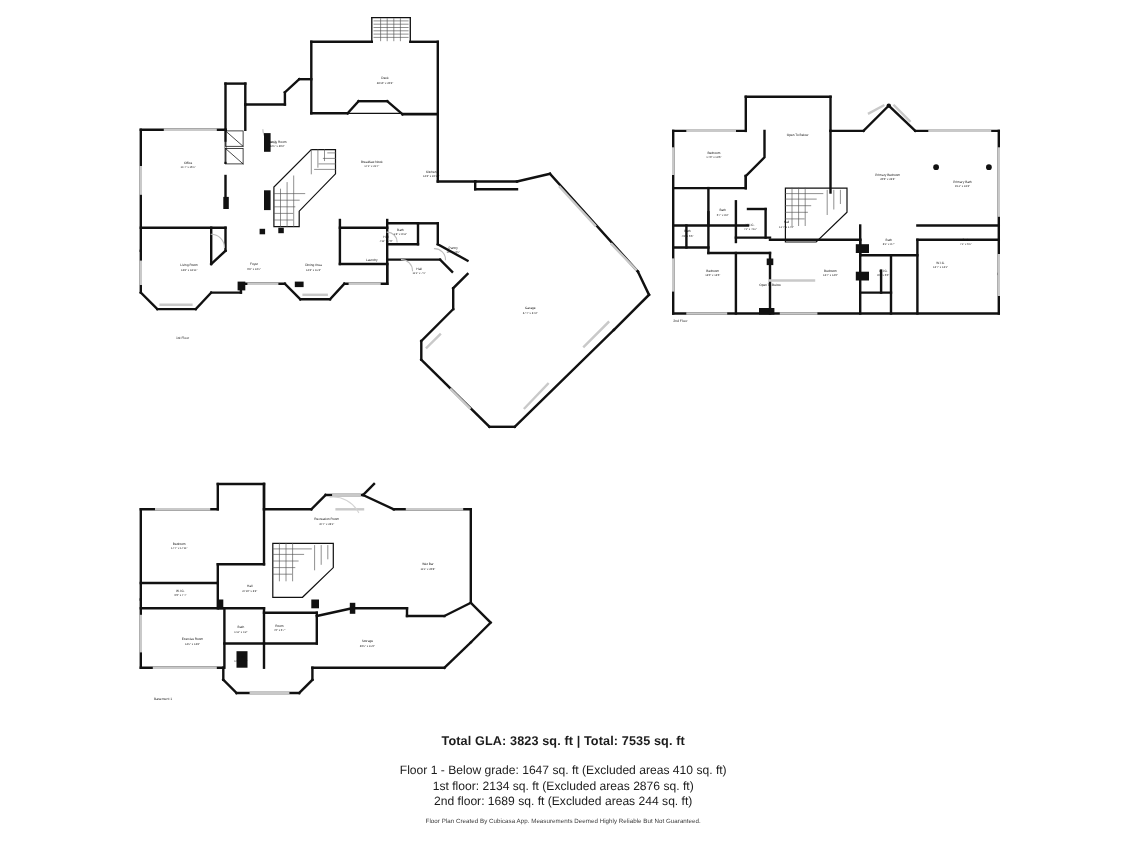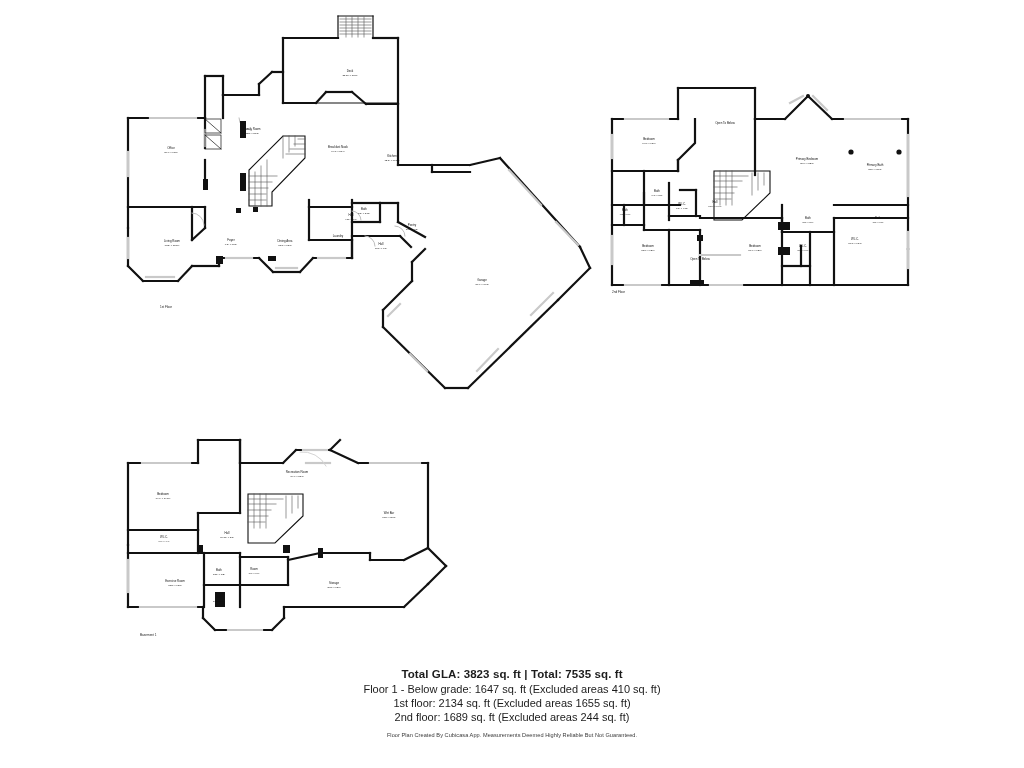--- a/index.html
+++ b/index.html
@@ -1,20 +1,20 @@
 <!DOCTYPE html>
 <html><head>
 <meta charset="utf-8">
 <style>
   html,body{margin:0;padding:0;background:#ffffff;}
   body{width:1024px;height:768px;font-family:"Liberation Sans",sans-serif;overflow:hidden;position:relative;}
   #canvas{position:absolute;left:0;top:0;width:1024px;height:768px;}
   .fp-svg{position:absolute;left:0;top:0;width:1024px;height:768px;}
   .summary{position:absolute;left:0;top:668px;width:1024px;text-align:center;}
-  .sum-title{font-size:11.5px;font-weight:bold;color:#1c1c1c;letter-spacing:.1px;margin-bottom:2px;text-align:center;}
+  .sum-title{font-size:11.5px;font-weight:bold;color:#1c1c1c;letter-spacing:.1px;margin-bottom:14px;text-align:center;}
   .sum-line{font-size:11px;color:#1c1c1c;line-height:14.2px;}
   .sum-disc{font-size:5.6px;color:#3a3a3a;margin-top:7px;letter-spacing:.05px;}
   text{font-family:"Liberation Sans",sans-serif;fill:#111;}
   .rm-name{font-size:2.9px;text-anchor:middle;}
   .rm-dim{font-size:2.5px;text-anchor:middle;}
   .fl-lbl{font-size:3.1px;text-anchor:start;fill:#222;}
 </style>
 </head>
 <body>
 
@@ -470,17 +470,17 @@
     <g id="floor-labels">
         <text class="fl-lbl" x="160" y="308">1st Floor</text>
         <text class="fl-lbl" x="612" y="293">2nd Floor</text>
         <text class="fl-lbl" x="140" y="636">Basement 1</text>
       </g>
   </svg>
 
   <div class="summary">
     <div class="sum-title">Total GLA: 3823 sq. ft | Total: 7535 sq. ft</div>
     <div class="sum-line">Floor 1 - Below grade: 1647 sq. ft (Excluded areas 410 sq. ft)</div>
-    <div class="sum-line">1st floor: 2134 sq. ft (Excluded areas 1655 sq. ft)</div>
+    <div class="sum-line">1st floor: 2134 sq. ft (Excluded areas 2876 sq. ft)</div>
     <div class="sum-line">2nd floor: 1689 sq. ft (Excluded areas 244 sq. ft)</div>
     <div class="sum-disc">Floor Plan Created By Cubicasa App. Measurements Deemed Highly Reliable But Not Guaranteed.</div>
   </div>
 </div>
 
 </body></html>

